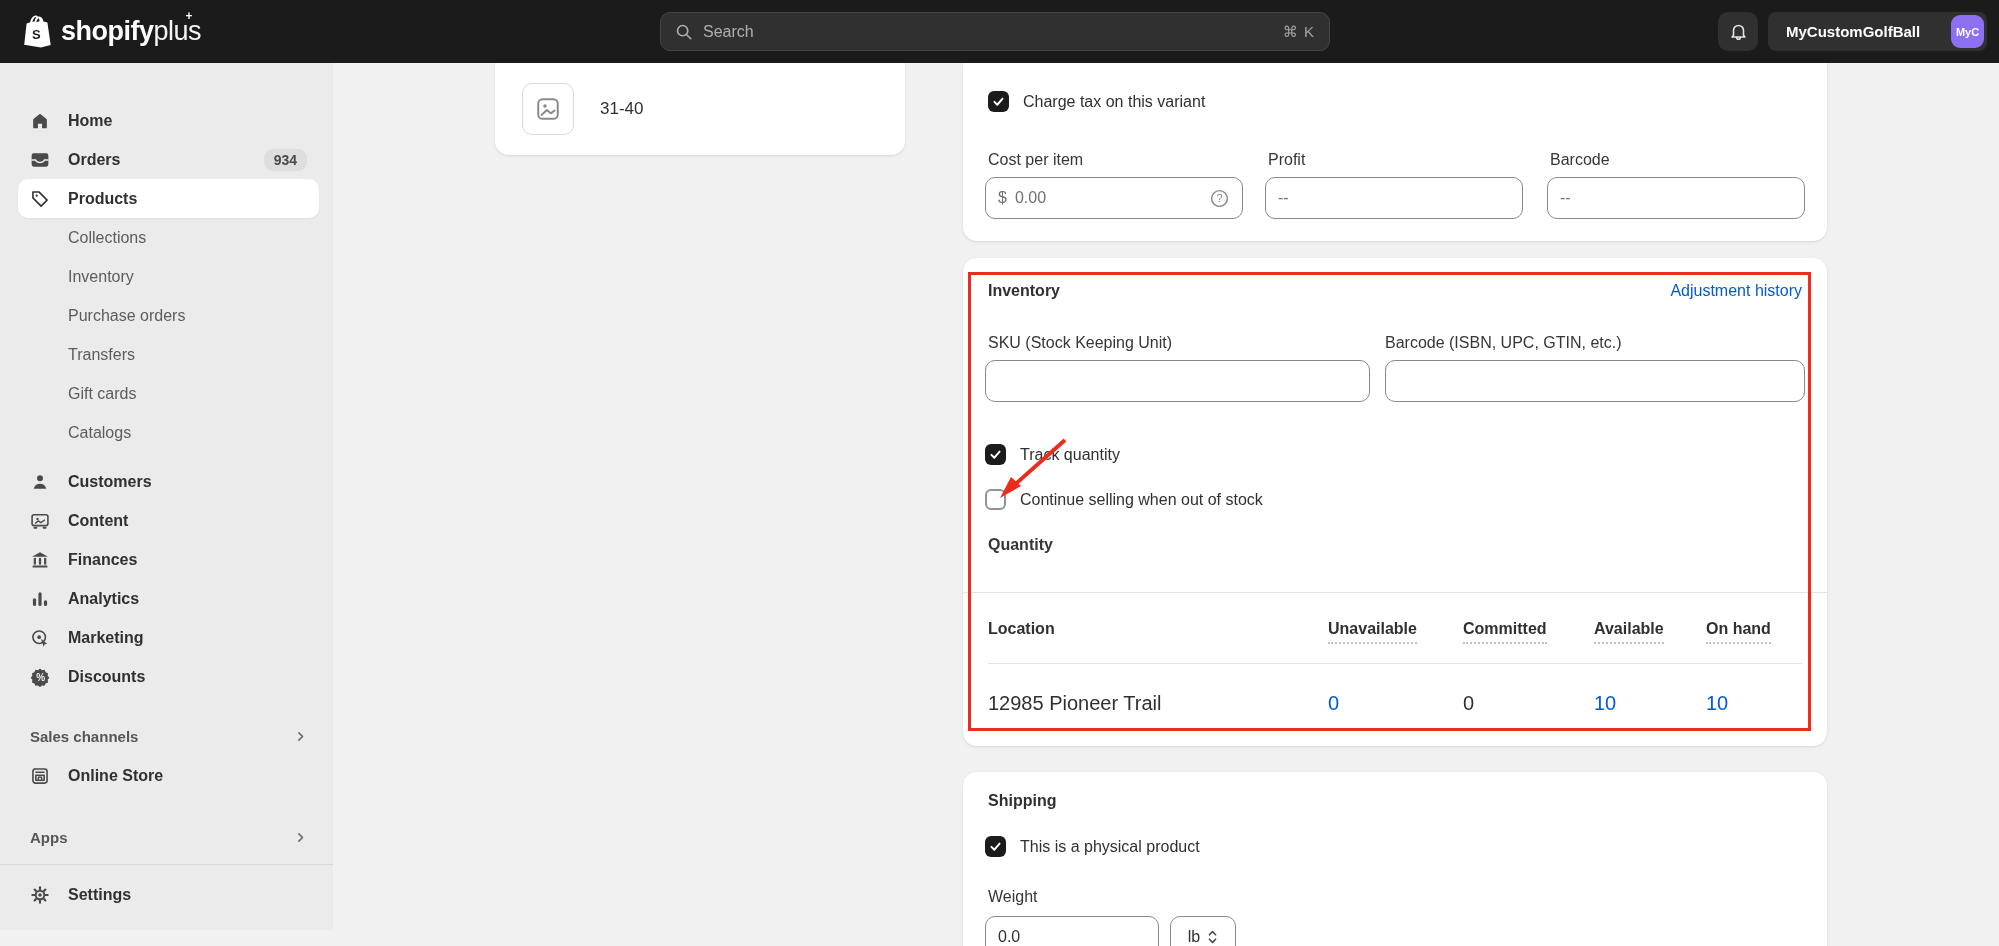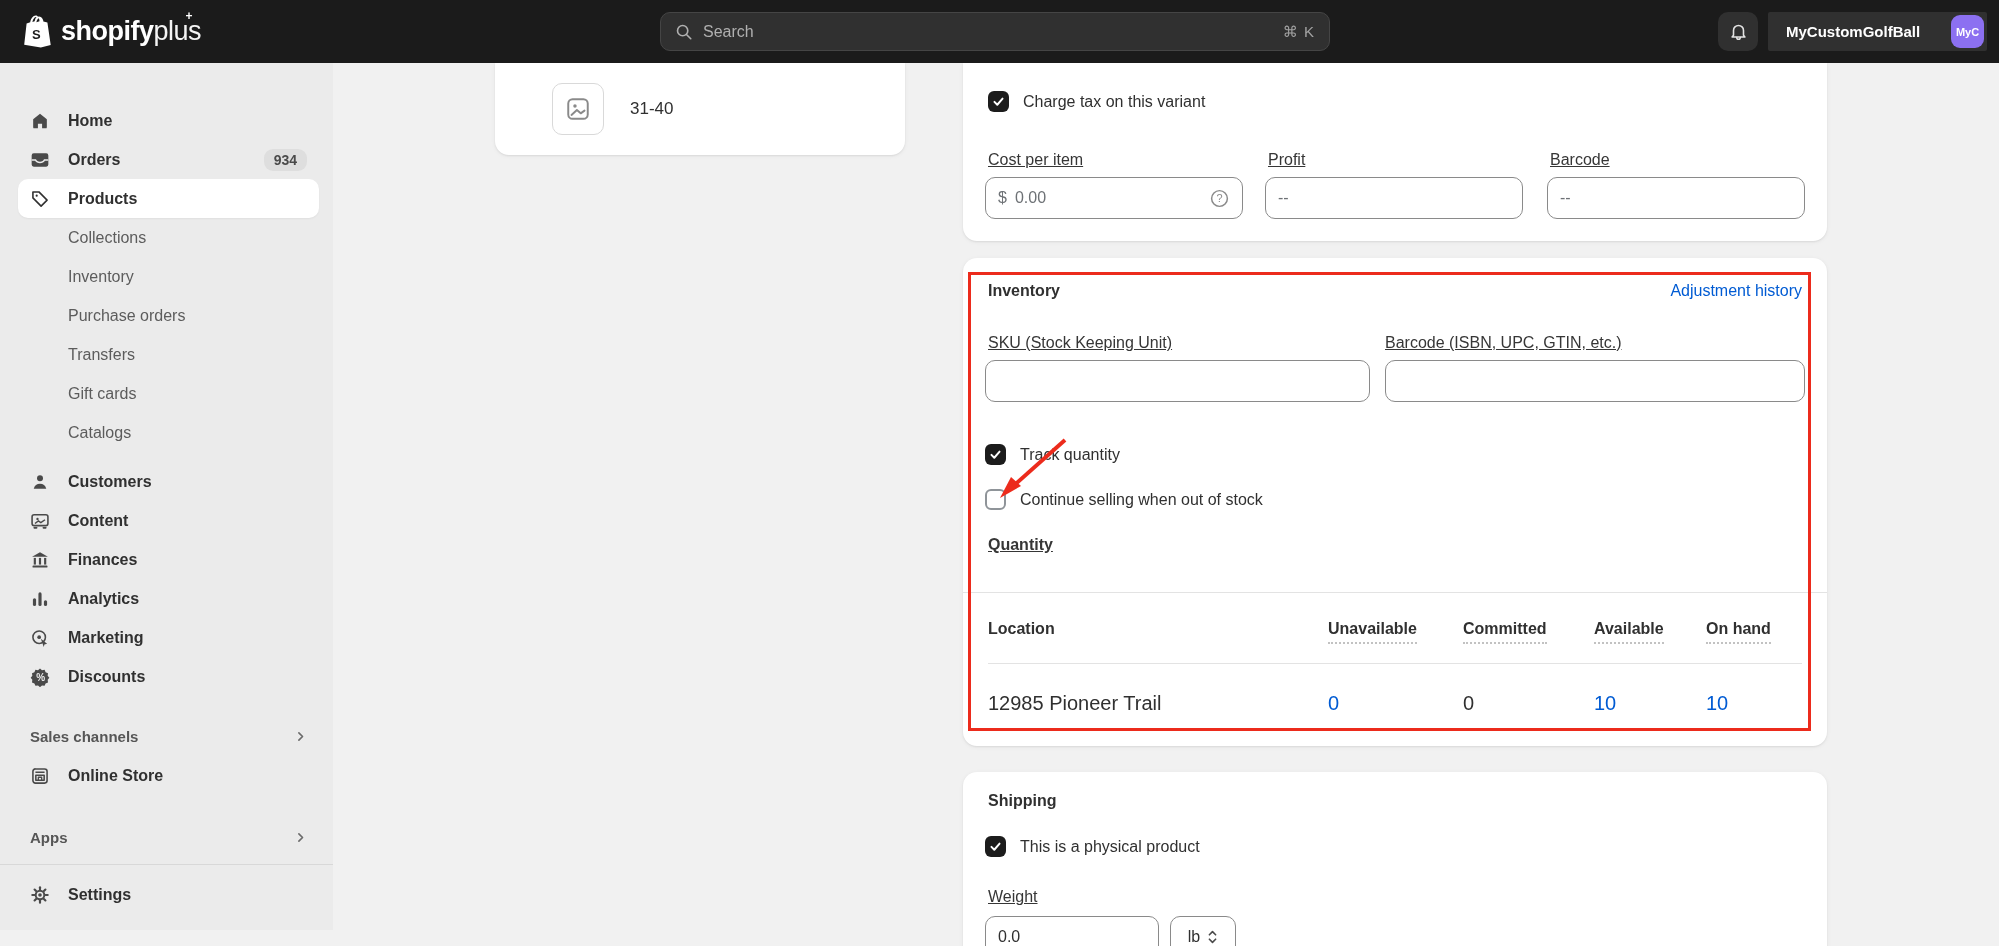--- a/index.html
+++ b/index.html
@@ -19,21 +19,21 @@
   .brand-suffix{font-weight:300; color:#f4f4f4; position:relative;}
   .brand-suffix::after{content:"+"; position:absolute; top:-7px; right:9px; font-size:12px; font-weight:700; color:#fff;}
   .searchbox{position:absolute; left:660px; top:12px; width:670px; height:39px; background:#303030;
     border:1px solid #454545; border-radius:10px; display:flex; align-items:center; padding:0 14px; gap:10px; cursor:text;}
   .searchbox input{flex:1; background:transparent; border:none; outline:none; color:#e3e3e3; font-size:16px;}
   .searchbox input::placeholder{color:#b0b0b0;}
   .search-shortcut{color:#a3a3a3; font-size:15px; letter-spacing:1px;}
   .bell-btn{position:absolute; left:1718px; top:12px; width:40px; height:39px; background:#303030;
     border-radius:10px; display:flex; align-items:center; justify-content:center; cursor:pointer;}
   .account-btn{position:absolute; left:1768px; top:12px; width:219px; height:39px; background:#303030;
-    border-radius:2px; display:flex; align-items:center; cursor:pointer; padding:0 3px 0 18px;}
+    border-radius:8px; display:flex; align-items:center; cursor:pointer; padding:0 3px 0 18px;}
   .account-name{color:#fff; font-size:15px; font-weight:600; flex:1;}
   .avatar{width:33px; height:33px; border-radius:9px; background:var(--avatar-purple); color:#fff;
     font-size:11px; font-weight:700; display:flex; align-items:center; justify-content:center;}
 
   
   .sidebar{position:absolute; left:0; top:63px; width:333px; bottom:16px; background:var(--sidebar-bg);}
   .side-nav{padding:38px 14px 0 18px;}
   .nav-row{height:39px; display:flex; align-items:center; padding:0 12px; border-radius:10px;
     font-size:16px; font-weight:600; color:#303030; cursor:pointer;}
   .nav-row .nav-icon{width:20px; height:20px; margin-right:18px; display:flex; align-items:center; justify-content:center;}
@@ -47,35 +47,35 @@
   .section-row .chev{margin-left:auto;}
   .sc-gap{margin-top:21px;} .apps-gap{margin-top:23px;justify-content:center;}
   .sidebar-bottom{position:absolute; left:0; right:0; bottom:0; height:66px; border-top:1px solid #d8d8d8;
     padding:10px 14px 0 18px;}
 
   
   .main{position:absolute; left:333px; top:63px; right:0; bottom:0; background:var(--main-bg); overflow:hidden;}
   .card{position:absolute; background:#fff; box-shadow:0 1px 2px rgba(0,0,0,.07), 0 1px 5px rgba(0,0,0,.05);padding-left:40px;}
 
   .variant-card{left:162px; top:0; width:410px; height:92px; border-radius:0 0 14px 14px;
-    display:flex; align-items:center; padding-left:57px; gap:26px; cursor:pointer;}
+    display:flex; align-items:center; padding-left:27px; gap:26px; cursor:pointer;}
   .thumb{width:52px; height:52px; border:1px solid #d9d9d9; border-radius:10px; display:flex;
     align-items:center; justify-content:center;}
   .variant-title{font-size:17px; color:#303030;}
 
   .pricing-card{left:630px; top:0; width:864px; height:178px; border-radius:0 0 14px 14px;}
   .inventory-card{left:630px; top:195px; width:864px; height:488px; border-radius:14px;}
   .shipping-card{left:630px; top:709px; width:864px; height:240px; border-radius:14px 14px 0 0;}
 
   .checkbox{width:21px; height:21px; border-radius:6px; flex:0 0 21px; cursor:pointer;}
   .checkbox.checked{background:var(--checkbox-dark); display:flex; align-items:center; justify-content:center;}
   .checkbox.unchecked{background:#fff; border:2px solid #8f9499;}
   .check-row{position:absolute; display:flex; align-items:center; gap:14px; font-size:16px; color:#303030;}
 
-  .field-label{position:absolute; font-size:16px; color:#363636;text-decoration:underline;}
+  .field-label{position:absolute; font-size:16px; color:#363636;}
   .tfield{position:absolute; height:42px; border:1px solid #8a8a8a; border-radius:10px; background:#fff;
     display:flex; align-items:center; padding:0 12px; gap:8px;}
   .tfield input{border:none; outline:none; width:100%; font-size:16px; color:#303030; background:transparent;
     font-family:"Liberation Sans", sans-serif;}
   .tfield input::placeholder{color:#6d7175;}
   .prefix{color:#6d7175; font-size:16px;}
 
   .inv-head{position:absolute; left:25px; right:25px; top:24px; display:flex; align-items:center; justify-content:space-between;}
   .card-title{font-size:16px; font-weight:700; color:#303030;}
   .blue-link{color:var(--link-blue); font-size:16px; text-decoration:none; cursor:pointer;}

